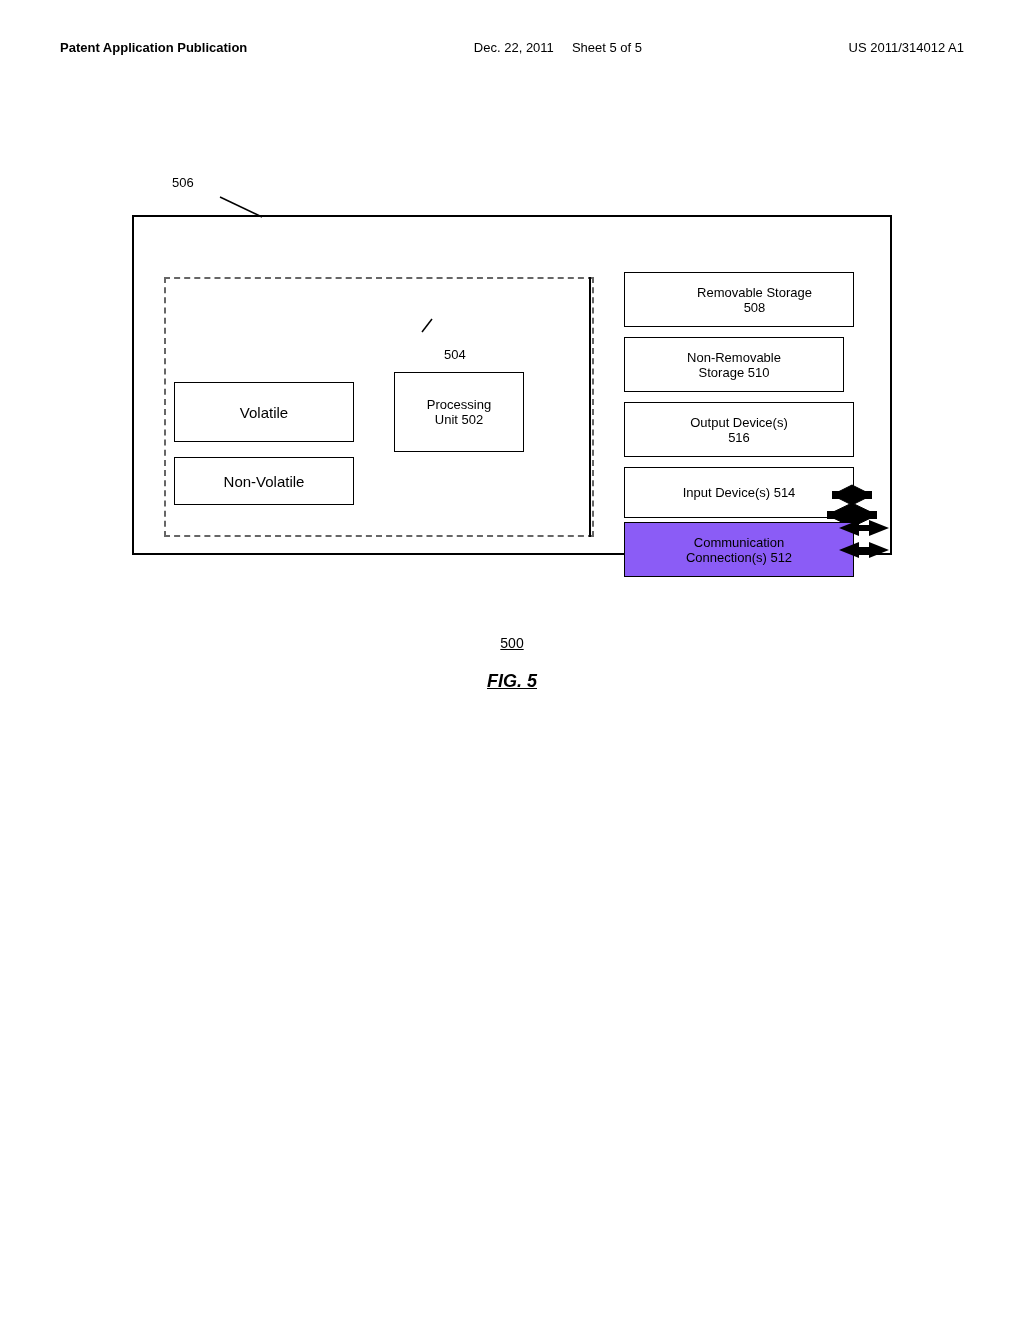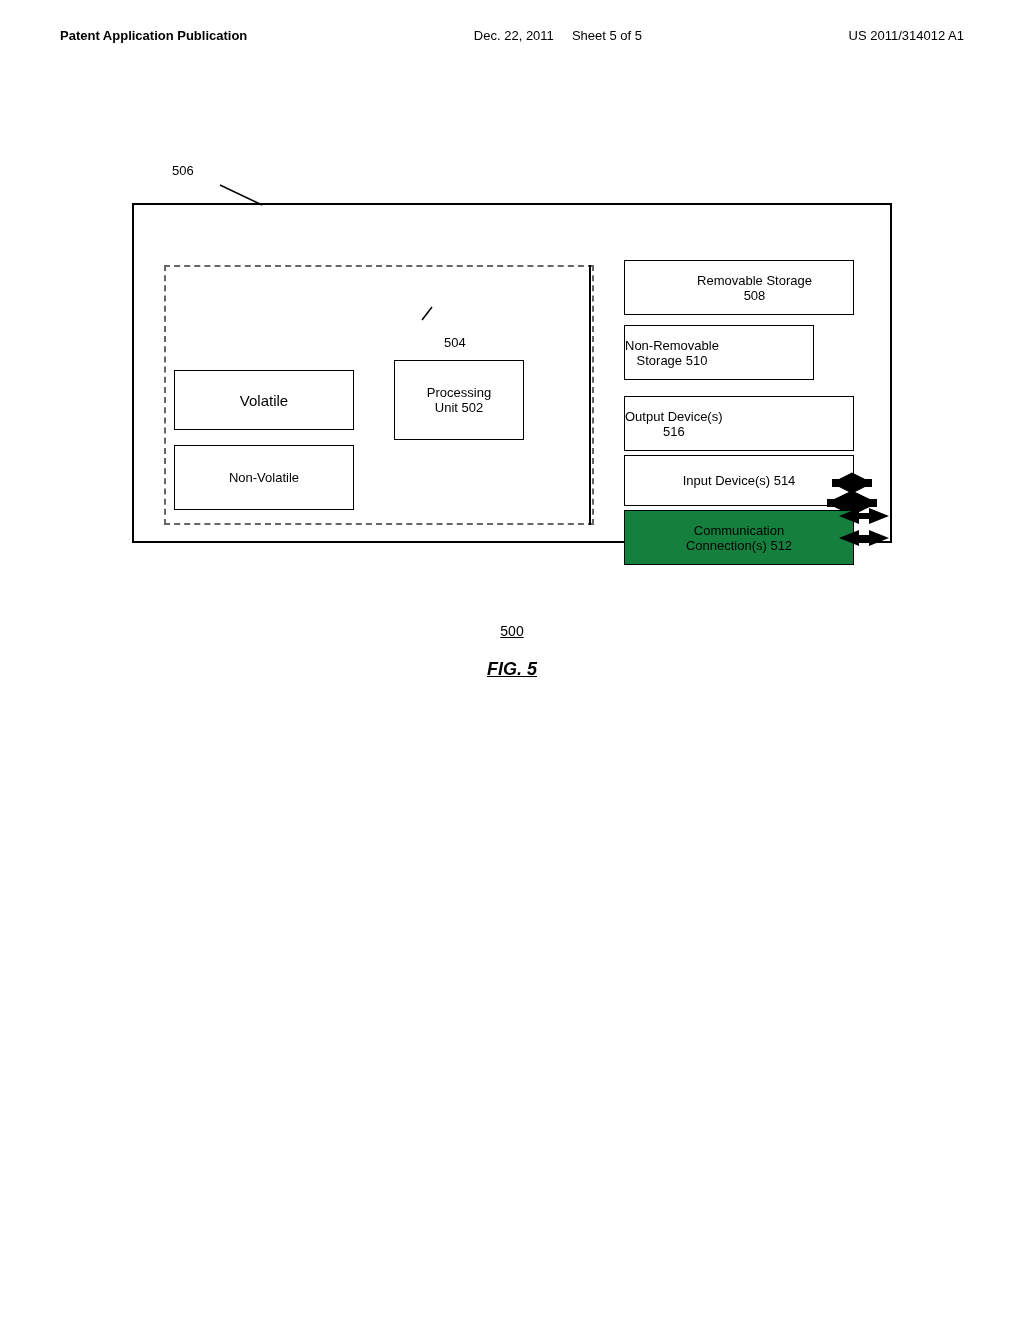--- a/index.html
+++ b/index.html
@@ -18,20 +18,21 @@
       display: flex;
       justify-content: space-between;
       align-items: baseline;
       padding: 28px 60px 0 60px;
       font-size: 13px;
     }
 
     .header-left {
       font-weight: bold;
       font-size: 13px;
+      margin-top: 12px;
     }
 
     .header-center {
       font-size: 13px;
       padding-left: 20px;
     }
 
     .header-right {
       font-size: 13px;
     }
@@ -99,26 +100,26 @@
       justify-content: center;
       font-size: 15px;
     }
 
     
     .non-volatile-box {
       position: absolute;
       top: 240px;
       left: 40px;
       width: 180px;
-      height: 65px;
-      border: 1.5px solid #000;
-      display: flex;
-      align-items: center;
-      justify-content: center;
-      font-size: 13px;
+      height: 48px;
+      border: 1.5px solid #000;
+      display: flex;
+      align-items: center;
+      justify-content: center;
+      font-size: 15px;
     }
 
     
     .processing-unit-box {
       position: absolute;
       top: 155px;
       left: 260px;
       width: 130px;
       height: 80px;
       border: 1.5px solid #000;
@@ -150,40 +151,40 @@
       justify-content: center;
       font-size: 13px;
       text-align: center;
       padding-left: 31px;
     }
 
     .non-removable-storage-box {
       position: absolute;
       top: 120px;
       left: 490px;
-      width: 190px;
+      width: 220px;
       height: 55px;
       border: 1.5px solid #000;
       display: flex;
       align-items: center;
-      justify-content: flex-start;
+      justify-content: center;
       font-size: 13px;
       text-align: center;
     }
 
     .output-devices-box {
       position: absolute;
-      top: 191px;
+      top: 185px;
       left: 490px;
       width: 230px;
       height: 55px;
       border: 1.5px solid #000;
       display: flex;
       align-items: center;
-      justify-content: flex-start;
+      justify-content: center;
       font-size: 13px;
       text-align: center;
     }
 
     .input-devices-box {
       position: absolute;
       top: 250px;
       left: 490px;
       width: 230px;
       height: 51px;
@@ -200,21 +201,21 @@
       top: 305px;
       left: 490px;
       width: 230px;
       height: 55px;
       border: 1.5px solid #000;
       display: flex;
       align-items: center;
       justify-content: center;
       font-size: 13px;
       text-align: center;
-      background: #15803d;
+      background: #8b5cf6;
     }
 
     
     .vertical-divider {
       position: absolute;
       top: 60px;
       left: 455px;
       width: 2px;
       height: 260px;
       background: #000;

